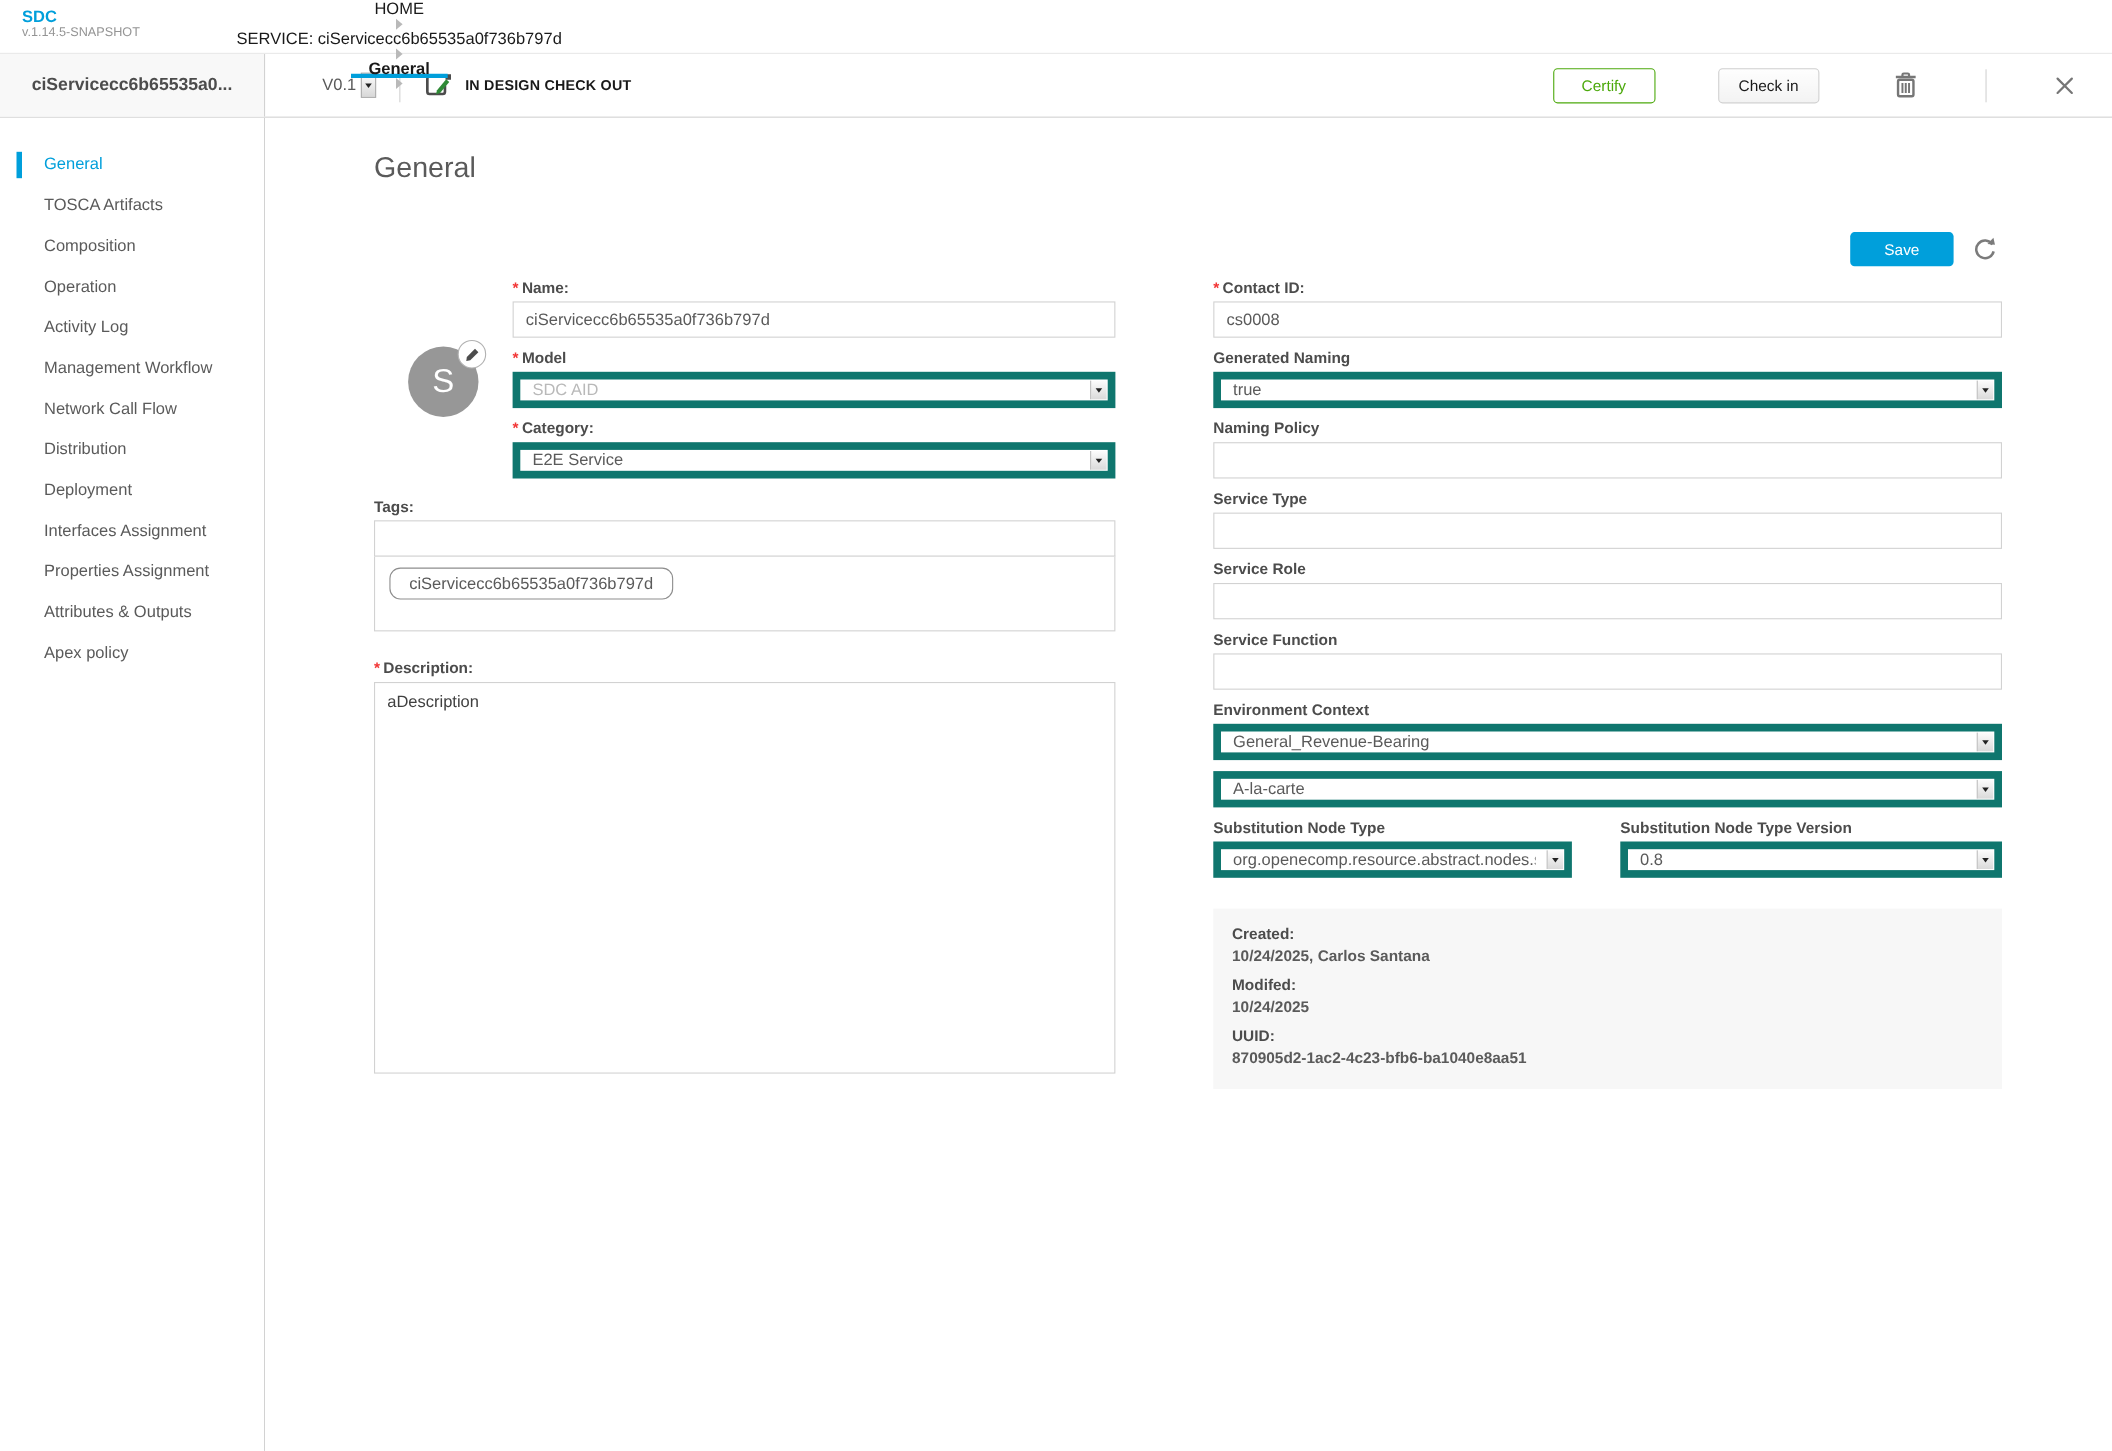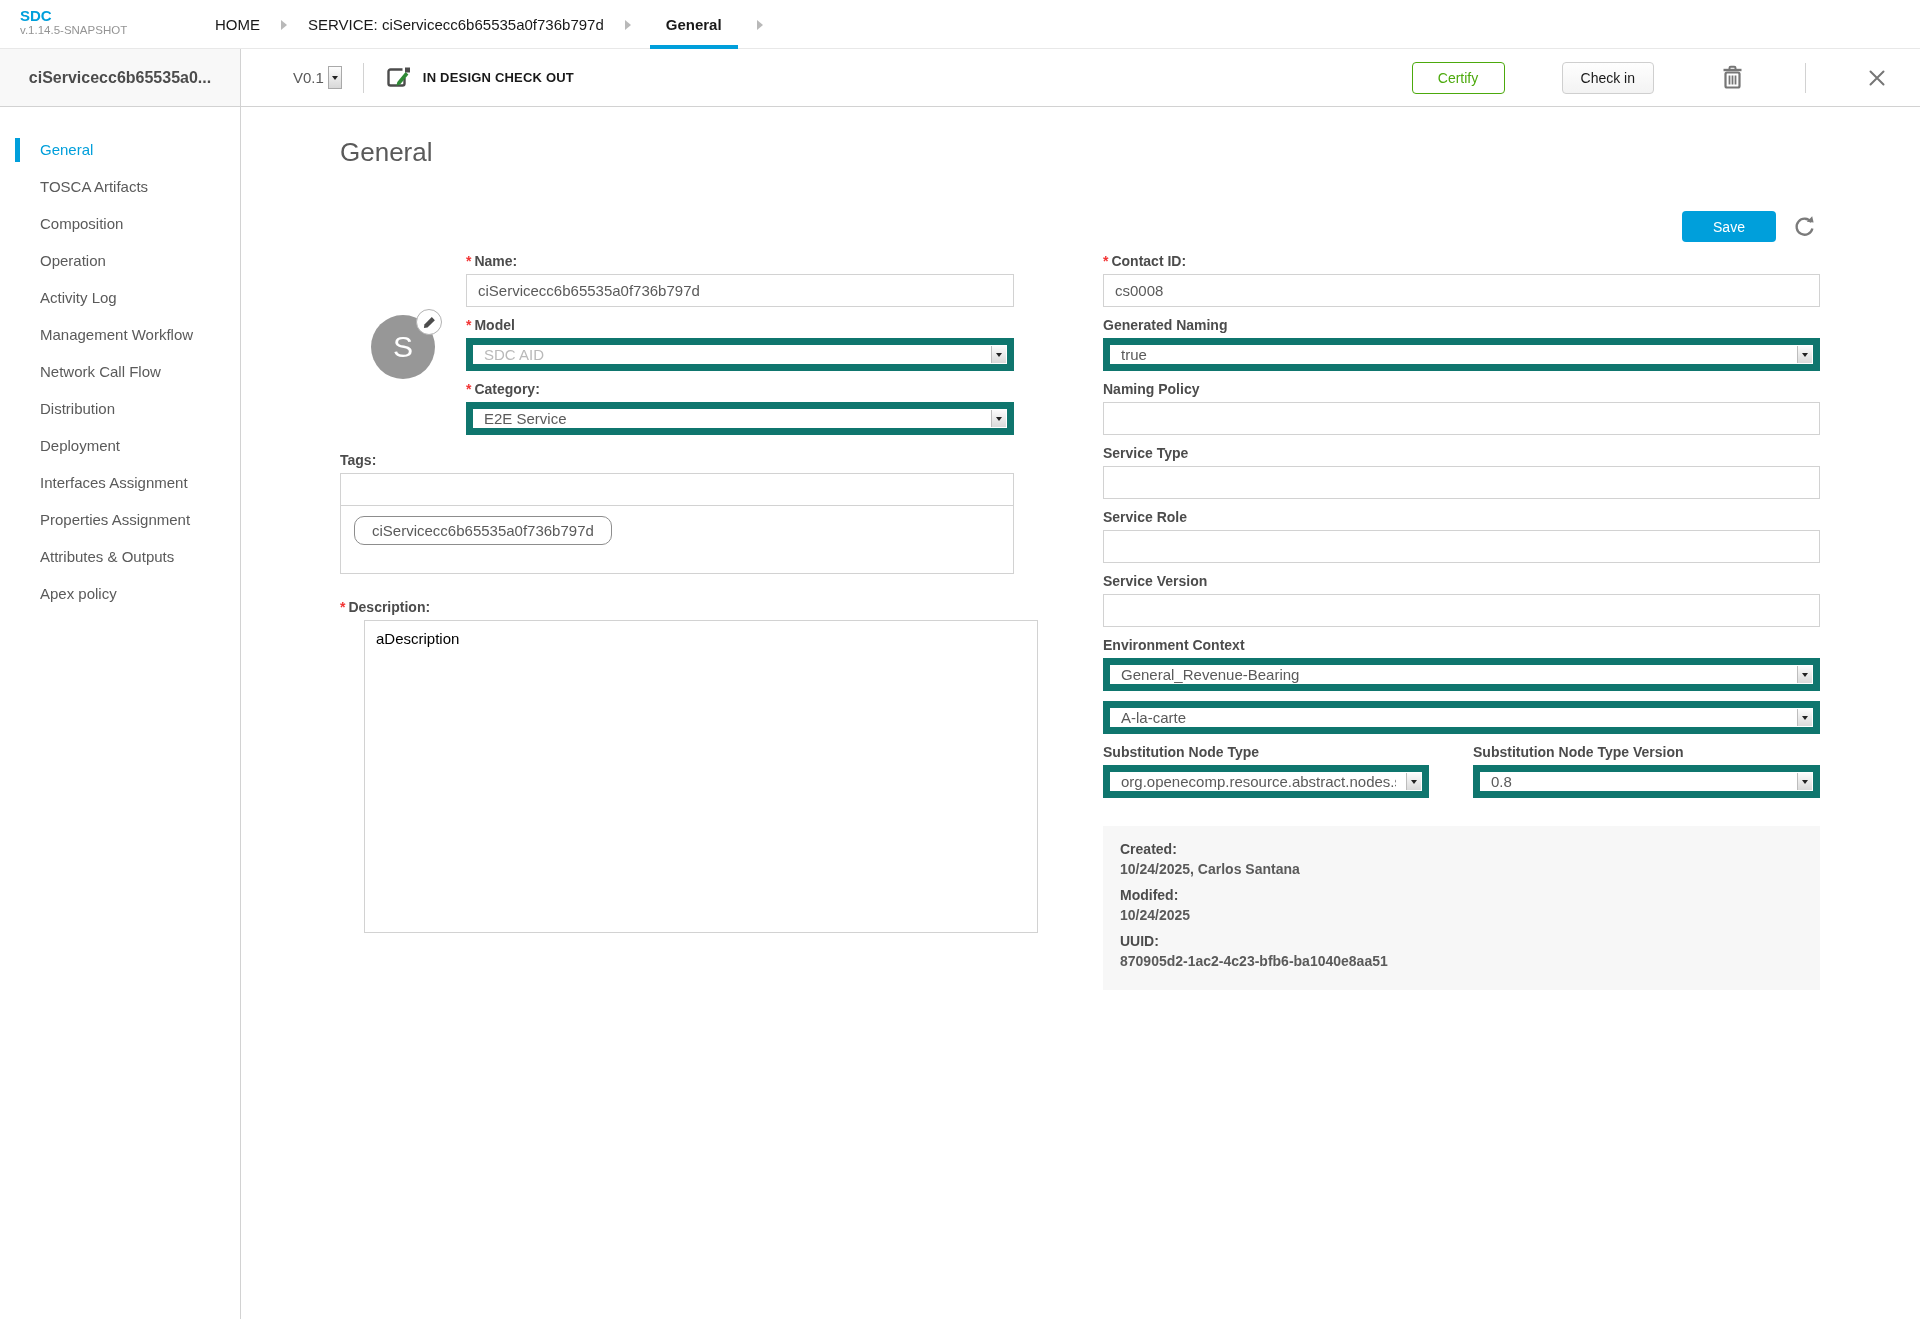--- a/index.html
+++ b/index.html
@@ -6,21 +6,21 @@
   html,body { background:#fff; }
   .page { position:relative; width:1920px; height:1319px; background:#fff;
           font-family:"Liberation Sans", sans-serif; color:#5a5a5a; overflow:hidden; }
 
   
   .topnav { position:absolute; top:0; left:0; width:100%; height:49px; background:#fff;
             border-bottom:1px solid #e8e8e8; z-index:5; }
   .logo { position:absolute; left:20px; top:7px; line-height:1.15; }
   .logo-title { color:#009fdb; font-weight:700; font-size:15px; display:block; }
   .logo-version { color:#949494; font-size:11.5px; display:block; }
-  .crumbs { position:absolute; left:213px; top:0; height:49px; display:flex; align-items:center; }
+  .crumbs { position:absolute; left:213px; top:0; height:49px; display:flex; align-items:center;flex-direction:column; }
   .crumb { font-size:15px; color:#191919; height:49px; display:flex; align-items:center; padding:0 2px; cursor:pointer; white-space:nowrap; }
   .crumb.active { font-weight:600; box-shadow:inset 0 -4px 0 #009fdb; padding:0 16px; }
   .crumb-sep { width:0; height:0; border-left:6px solid #b9b9b9; border-top:5px solid transparent;
                border-bottom:5px solid transparent; margin:0 19px; }
 
   
   .toolbar { position:absolute; top:49px; left:0; width:100%; height:58px; background:#fff;
              border-bottom:1px solid #d2d2d2; z-index:4; }
   .entity-cell { position:absolute; top:0; left:0; width:241px; height:100%; background:#f8f8f8;
                  border-right:1px solid #d2d2d2; display:flex; align-items:center; justify-content:center;
@@ -86,22 +86,22 @@
   .avatar-badge { position:absolute; right:-7px; top:-6px; width:26px; height:26px; background:#fff;
                   border:1px solid #b2b2b2; border-radius:50%; display:flex; align-items:center;
                   justify-content:center; cursor:pointer; }
 
   .tags-block { margin-top:17px; }
   .chips-box { border:1px solid #d2d2d2; height:69px; margin-top:-1px; background:#fff; padding:10px 0 0 13px; }
   .chip { display:inline-block; max-width:600px; padding:5px 17px; border:1px solid #8d8d8d; border-radius:10px;
           font-size:15px; color:#5a5a5a; background:#fff; white-space:nowrap; overflow:hidden; }
 
   .desc-block { margin-top:25px; }
-  .desc-textarea { width:100%; height:313px; border:1px solid #d2d2d2; padding:9px 11px; font-size:15px;
-                   color:#000000; font-family:inherit; resize:none; outline:none; background:#fff;margin-left:24px; }
+  .desc-textarea { width:100%; height:356px; border:1px solid #d2d2d2; padding:9px 11px; font-size:15px;
+                   color:#404040; font-family:inherit; resize:none; outline:none; background:#fff; }
 
   .subrow { display:flex; justify-content:space-between; }
   .sub-left { width:326px; }
   .sub-right { width:347px; }
 
   .meta-box { margin-top:18px; background:#f7f7f7; padding:13px 20px 13px 17px; }
   .meta-group { margin-bottom:6px; }
   .meta-label { font-size:14px; font-weight:600; color:#4c4c4c; line-height:20px; }
   .meta-value { font-size:14px; color:#5a5a5a; line-height:20px;font-weight:bold; }
 </style>
@@ -263,21 +263,21 @@
           <label class="f-label">Service Type</label>
           <input class="text-input" type="text" value="" style="">
         </div>
 
         <div class="field">
           <label class="f-label">Service Role</label>
           <input class="text-input" type="text" value="" style="">
         </div>
 
         <div class="field">
-          <label class="f-label">Service Version</label>
+          <label class="f-label">Service Function</label>
           <input class="text-input" type="text" value="" style="">
         </div>
 
         <div class="field">
           <label class="f-label">Environment Context</label>
           <div class="select">
             <span class="sel-val">General_Revenue-Bearing</span>
             <span class="sel-arrow"></span>
           </div>
         </div>

